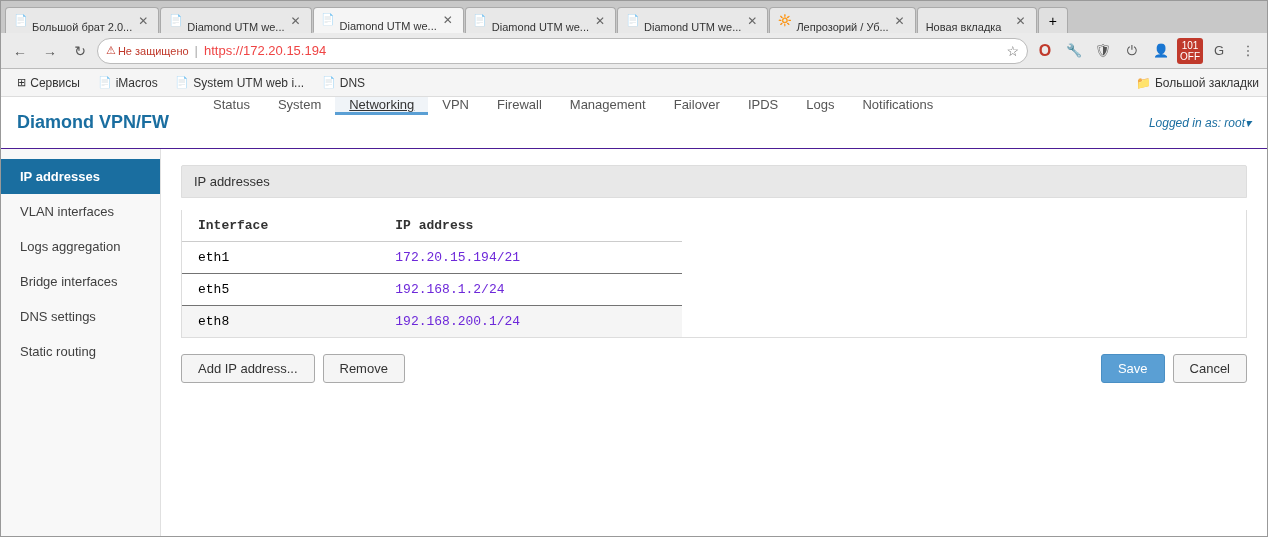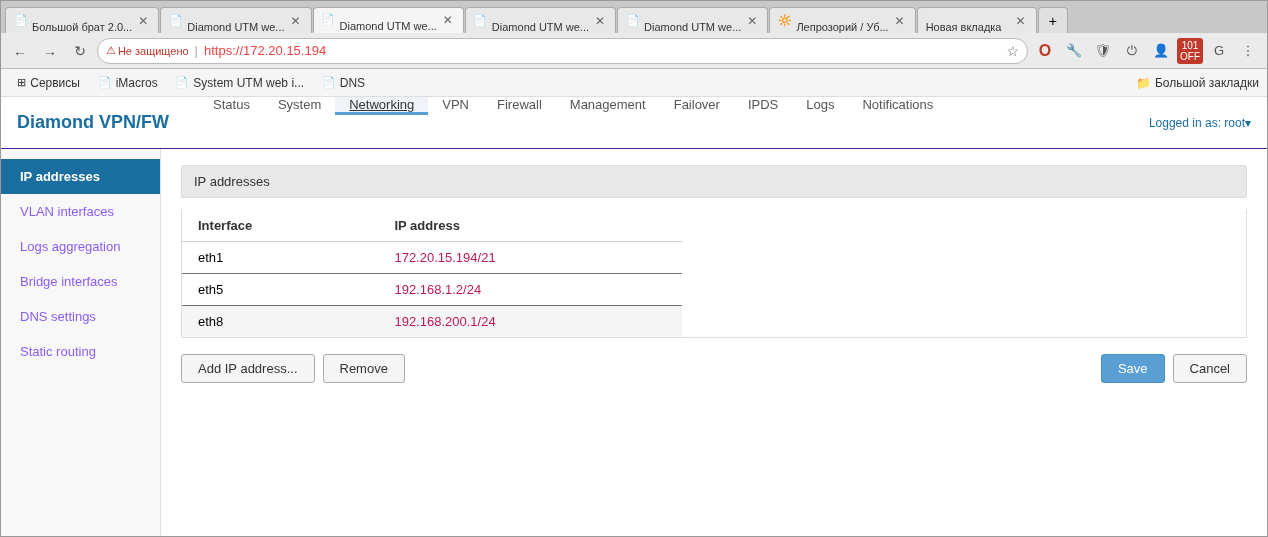--- a/index.html
+++ b/index.html
@@ -38,43 +38,43 @@
     
     .app-content { background: white; flex: 1; display: flex; flex-direction: column; overflow: hidden; }
 
     
     .app-header { background: white; border-bottom: 1px solid #4c1d95; display: flex; align-items: center; padding: 0 16px; height: 52px; }
     .app-logo { font-size: 18px; font-weight: bold; color: #333; margin-right: 30px; }
     .app-logo span { color: #1a6ea0; }
     .main-nav { display: flex; align-items: flex-start; height: 100%; }
     .nav-item { display: flex; align-items: center; padding: 0 14px; color: #555; font-size: 13px; cursor: pointer; border-bottom: 3px solid transparent; text-decoration: none; white-space: nowrap; }
     .nav-item.active { color: #333; border-bottom: 3px solid #5a9fd4; background: #f0f4f8; text-decoration: underline; }
-    .nav-right { margin-left: auto; font-size: 12px; color: #555; }
+    .nav-right { margin-left: auto; font-size: 12px; color: #555; font-style: italic; }
     .nav-right a { color: #1a6ea0; text-decoration: none; }
 
     
     .main-layout { display: flex; flex: 1; overflow: hidden; }
 
     
     .sidebar { width: 160px; background: #f8f8f8; border-right: 1px solid #e0e0e0; padding: 10px 0; flex-shrink: 0; }
-    .sidebar-item { display: block; padding: 10px 16px; color: #8b5cf6; font-size: 13px; cursor: pointer; text-decoration: none; border-left: 3px solid transparent; }
+    .sidebar-item { display: block; padding: 10px 16px; color: #404040; font-size: 13px; cursor: pointer; text-decoration: none; border-left: 3px solid transparent; }
     .sidebar-item.active { background: #1a6ea0; color: white; border-left: 3px solid #1a6ea0; font-weight: bold; }
 
     
     .content-area { flex: 1; padding: 16px 20px; display: flex; flex-direction: column; gap: 12px; overflow: auto; background: white; }
 
     .section-header { background: #e8e8e8; padding: 8px 12px; font-size: 13px; font-weight: normal; color: #333; border: 1px solid #ddd; border-radius: 2px 2px 0 0; }
 
     .ip-table-wrap { border: 1px solid #ddd; border-top: none; }
-    .ip-table { width: 500px; border-collapse: collapse; }
+    .ip-table { width: 500px; border-collapse: collapse; font-family: Liberation Mono, monospace; }
     .ip-table th { text-align: left; padding: 8px 16px; font-weight: bold; font-size: 13px; color: #333; border-bottom: 1px solid #ccc; background: white; }
     .ip-table td { padding: 8px 16px; font-size: 13px; border-bottom: 1px solid #737373; }
     .ip-table tr:last-child td { border-bottom: none; }
     .ip-table tr.alt-row { background: #f5f5f5; }
-    .ip-link { color: #be185d; text-decoration: none; }
+    .ip-link { color: #6d28d9; text-decoration: none; }
 
     
     .footer-buttons { display: flex; justify-content: space-between; padding-top: 4px; }
     .footer-left { display: flex; gap: 8px; }
     .footer-right { display: flex; gap: 8px; }
     .btn { padding: 6px 16px; font-size: 13px; border: 1px solid #aaa; border-radius: 3px; cursor: pointer; background: #f5f5f5; color: #333; }
     .btn-primary { background: #5a9fd4; color: white; border-color: #4a8fc4; }
   </style>
 </head>
 <body>

